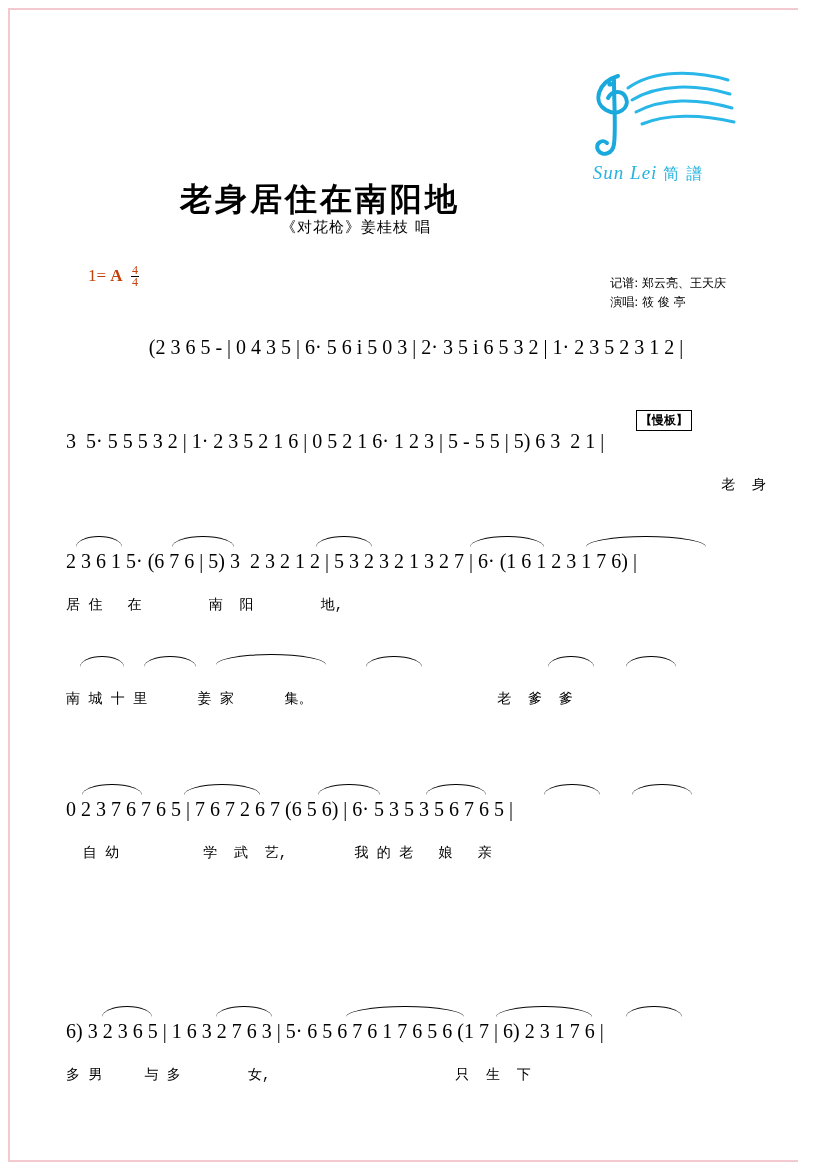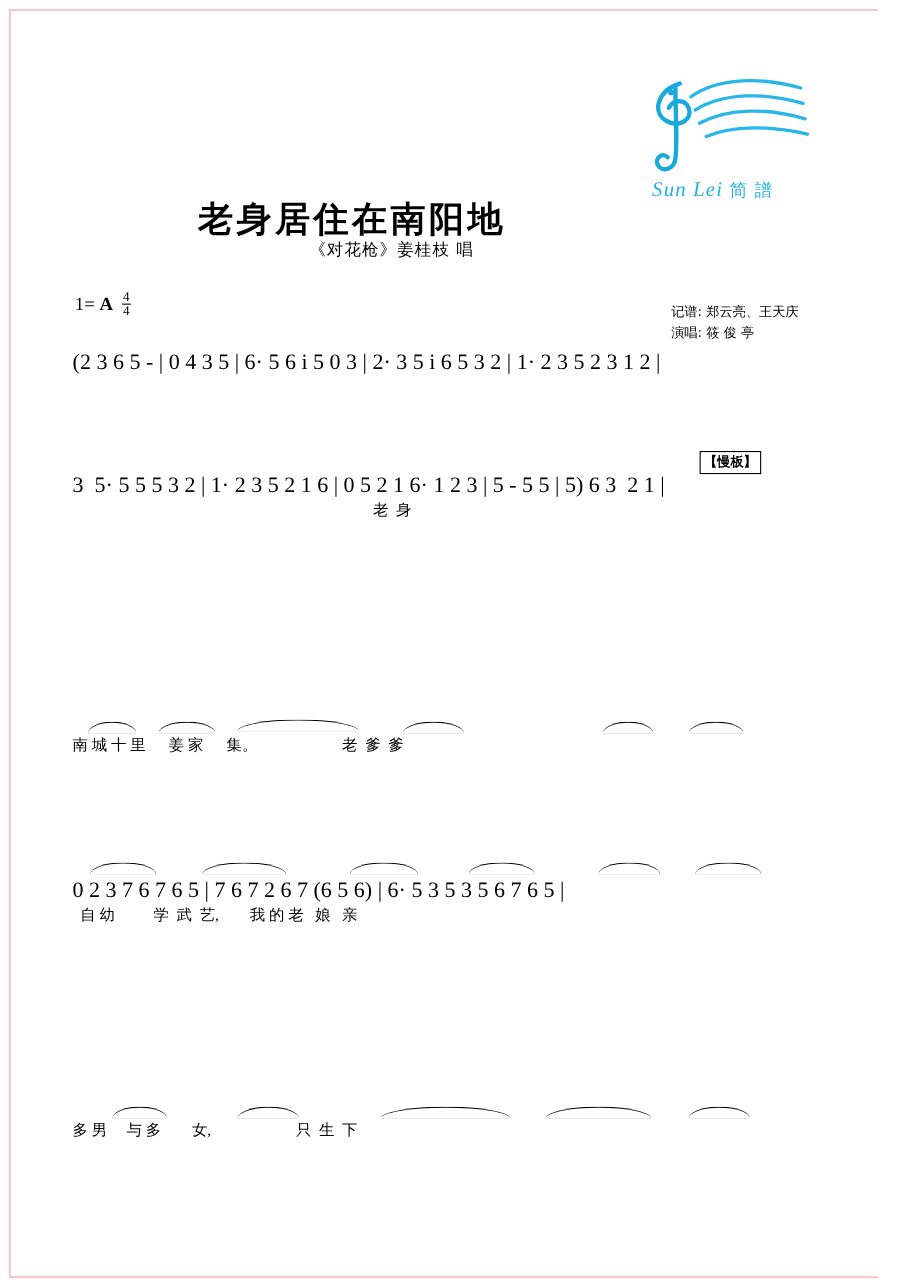--- a/index.html
+++ b/index.html
@@ -84,25 +84,25 @@
     top: 258px;
     font-family: "DejaVu Sans", sans-serif;
     font-size: 12px;
     line-height: 19px;
     color: #000;
     text-align: left;
     margin-top: 16px;
   }
   .keysig {
     position: absolute;
-    left: 68px;
+    left: 88px;
     top: 266px;
     font-family: "Liberation Serif", serif;
     font-size: 17px;
-    color: #000000;
+    color: #c2410c;
     white-space: nowrap;
   }
   .keysig .frac {
     display: inline-block;
     vertical-align: middle;
     text-align: center;
     font-size: 12px;
     line-height: 11px;
     margin-left: 4px;
     position: relative;
@@ -118,26 +118,26 @@
     font-family: "Liberation Serif", serif;
   }
   .notes {
     font-size: 20px;
     letter-spacing: 0px;
     white-space: pre;
     color: #000;
     line-height: 26px;
   }
   .lyrics {
-    font-family: Liberation Serif, serif;
+    font-family: Liberation Mono, monospace;
     font-size: 14px;
     white-space: pre;
     color: #000;
     line-height: 18px;
-    margin-top: 2px;
+    margin-top: 22px;
   }
   .tempo-mark {
     position: absolute;
     font-family: "DejaVu Sans", sans-serif;
     font-size: 12px;
     font-weight: bold;
     border: 1px solid #000;
     padding: 1px 3px;
     background: #fff;
     color: #000;
@@ -187,31 +187,40 @@
 
   <div class="keysig">
     <span>1=</span>
     <b>A</b>
     <span class="frac">
       <span class="num">4</span>
       <span class="den">4</span>
     </span>
   </div>
 
-  <div class="system" style="top:316px;">
+  <div class="system" style="top:334px;text-align:center;">
     <div class="notes">(2 3 6 5 - | 0 4 3 5 | 6· 5 6 i 5 0 3 | 2· 3 5 i 6 5 3 2 | 1· 2 3 5 2 3 1 2 |</div>
     <div class="lyrics"></div>
   </div>
 
   <div class="system" style="top:428px;">
     <div class="tempo-mark" style="left:570px; top:-18px;">【慢板】</div>
     <div class="notes">3  5· 5 5 5 3 2 | 1· 2 3 5 2 1 6 | 0 5 2 1 6· 1 2 3 | 5 - 5 5 | 5) 6 3  2 1 |</div>
     <div class="lyrics">                                                                              老  身</div>
   </div>
 
+  <div class="system" style="top:548px;">
+    <div class="slur" style="left:10px; top:-12px; width:46px;"></div>
+    <div class="slur" style="left:106px; top:-12px; width:62px;"></div>
+    <div class="slur" style="left:250px; top:-12px; width:56px;"></div>
+    <div class="slur" style="left:404px; top:-12px; width:74px;"></div>
+    <div class="slur" style="left:520px; top:-12px; width:120px;"></div>
+    <div class="notes">2 3 6 1 5· (6 7 6 | 5) 3  2 3 2 1 2 | 5 3 2 3 2 1 3 2 7 | 6· (1 6 1 2 3 1 7 6) |</div>
+    <div class="lyrics">居 住   在        南  阳        地,</div>
+  </div>
 
   <div class="system" style="top:668px;">
     <div class="slur" style="left:14px; top:-12px; width:44px;"></div>
     <div class="slur" style="left:78px; top:-12px; width:52px;"></div>
     <div class="slur" style="left:150px; top:-14px; width:110px;"></div>
     <div class="slur" style="left:300px; top:-12px; width:56px;"></div>
     <div class="slur" style="left:482px; top:-12px; width:46px;"></div>
     <div class="slur" style="left:560px; top:-12px; width:50px;"></div>
     <div class="lyrics">南 城 十 里      姜 家      集。                      老  爹  爹</div>
   </div>
@@ -227,16 +236,17 @@
     <div class="lyrics">  自 幼          学  武  艺,        我 的 老   娘   亲</div>
   </div>
 
 
   <div class="system" style="top:1018px;">
     <div class="slur" style="left:36px; top:-12px; width:50px;"></div>
     <div class="slur" style="left:150px; top:-12px; width:56px;"></div>
     <div class="slur" style="left:280px; top:-12px; width:118px;"></div>
     <div class="slur" style="left:430px; top:-12px; width:96px;"></div>
     <div class="slur" style="left:560px; top:-12px; width:56px;"></div>
+    <div class="notes">6) 3 2 3 6 5 | 1 6 3 2 7 6 3 | 5· 6 5 6 7 6 1 7 6 5 6 (1 7 | 6) 2 3 1 7 6 |</div>
     <div class="lyrics">多 男     与 多        女,                      只  生  下</div>
   </div>
 
 </div>
 
 </body></html>

